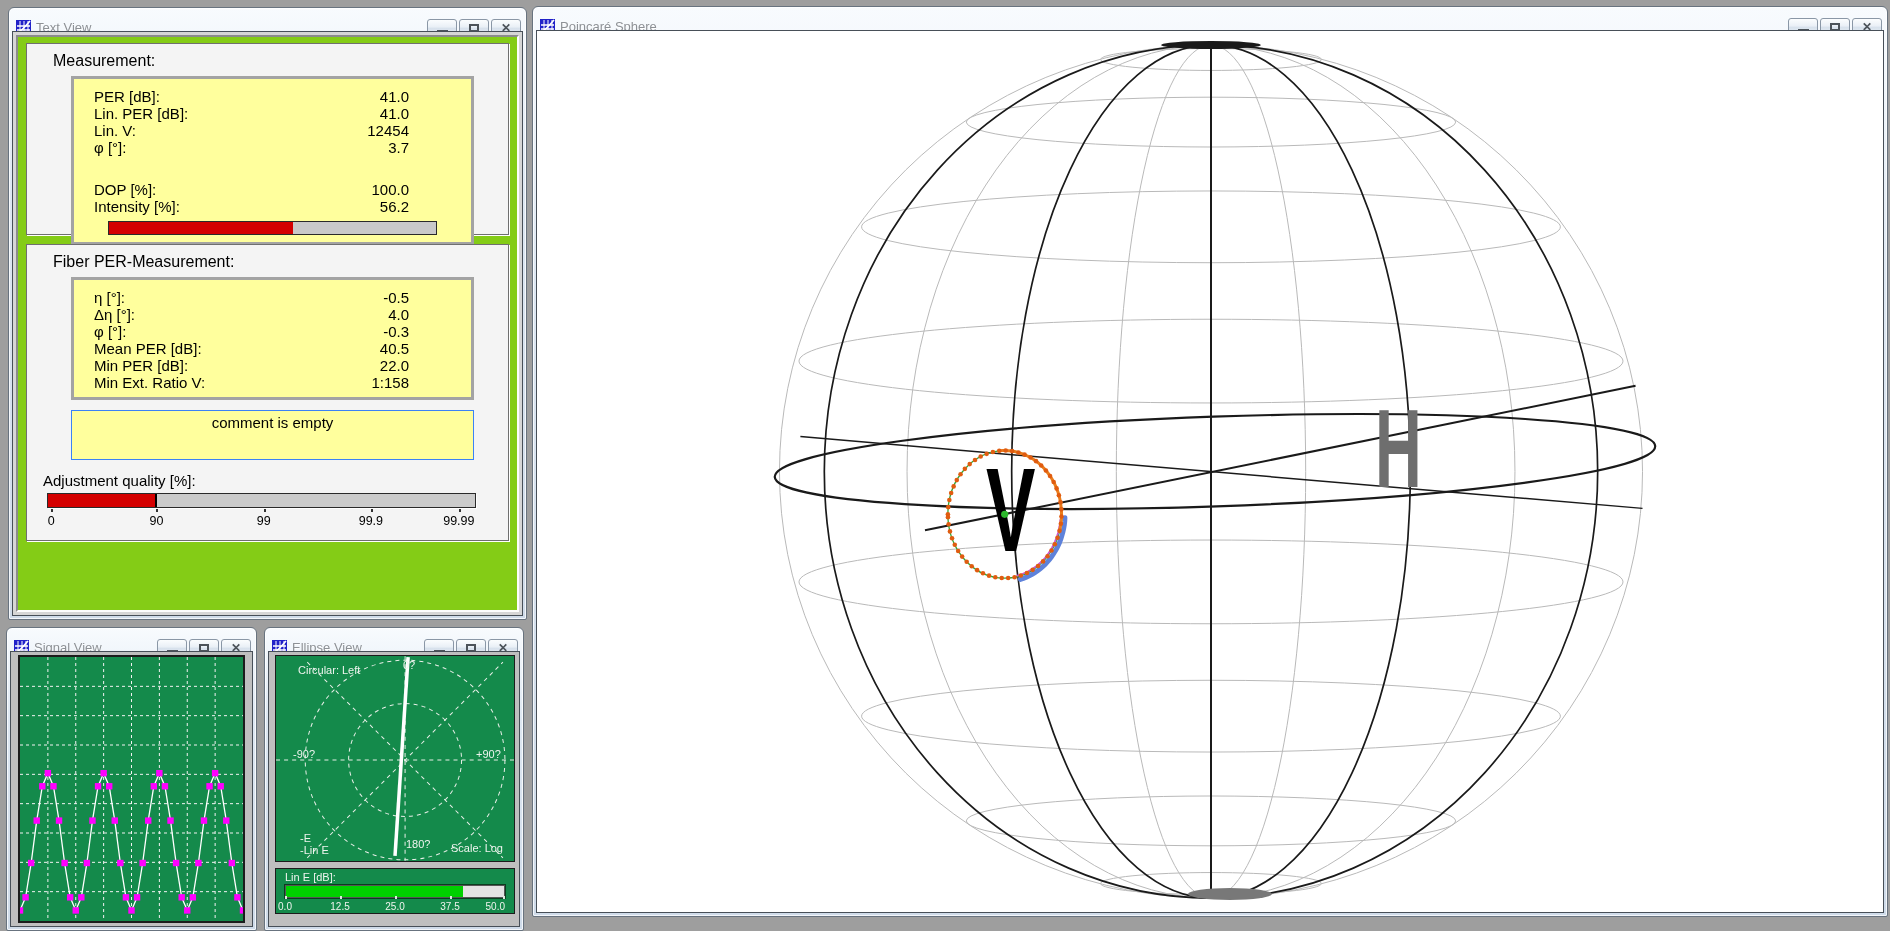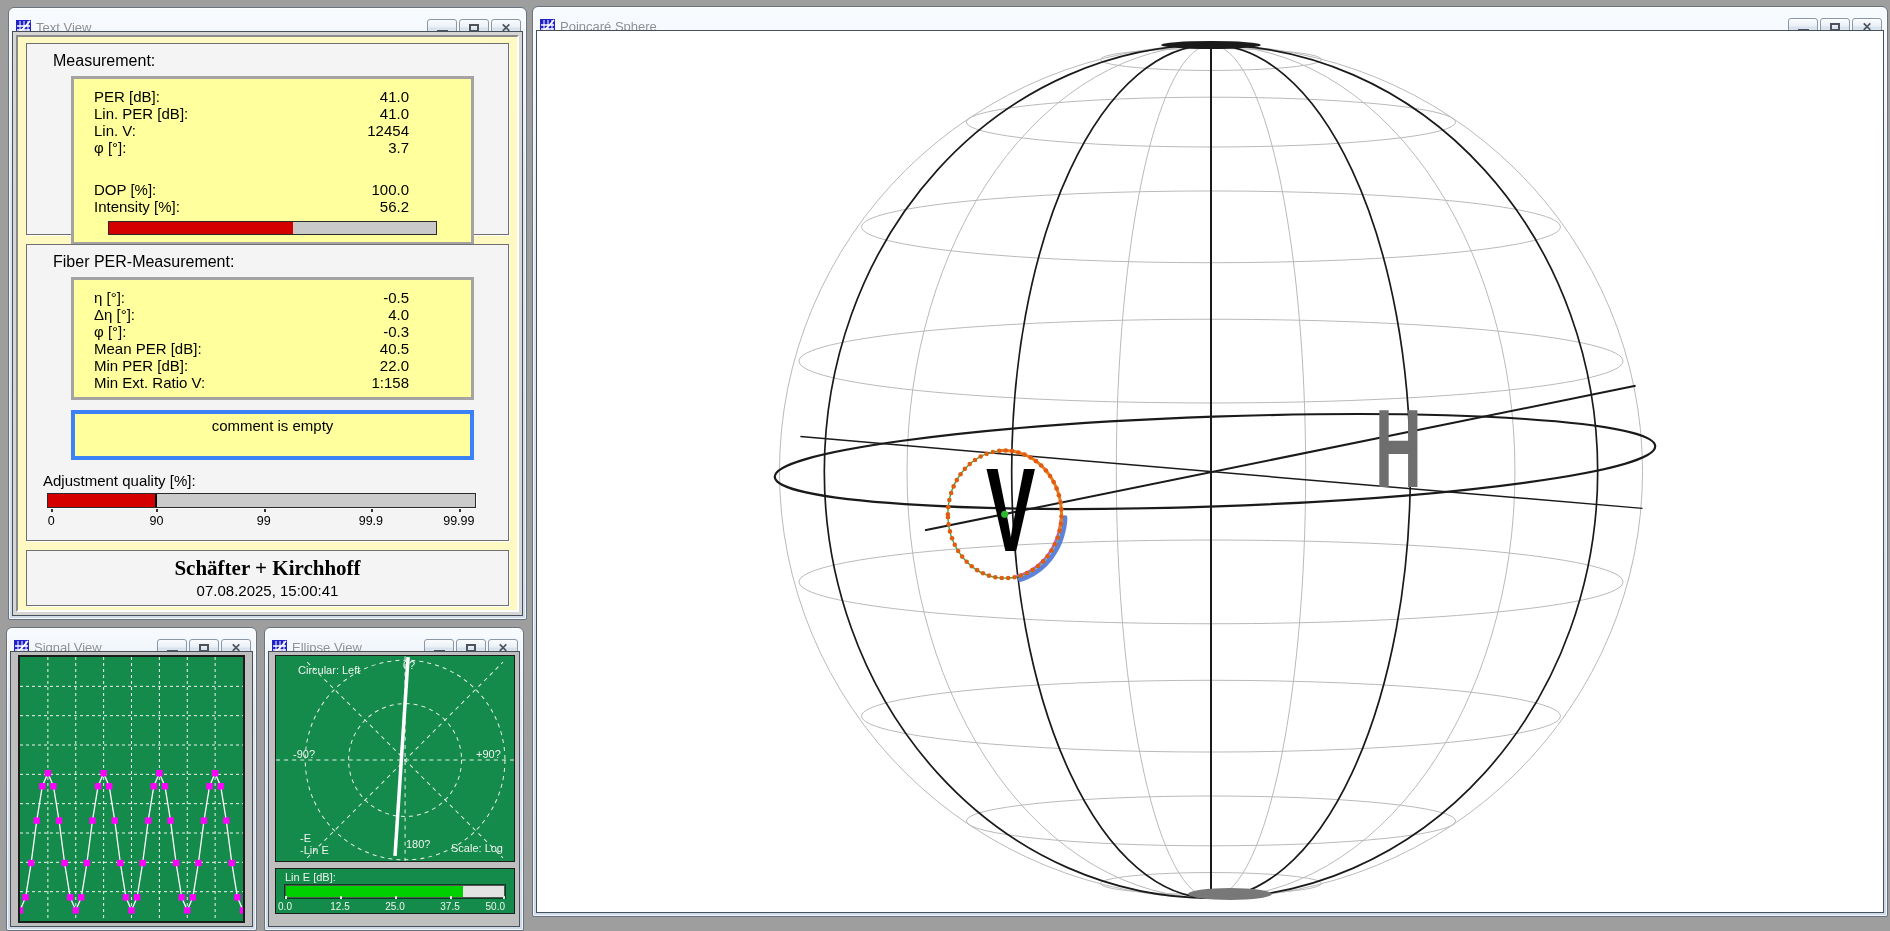--- a/index.html
+++ b/index.html
@@ -20,35 +20,35 @@
           display:flex; align-items:center; justify-content:center;
           color:#4c535a; font-size:11px; line-height:1; cursor:default; }
   .g-min { width:11px; height:3px; background:#4c535a; margin-top:7px; }
   .g-max { width:10px; height:8px; border:2px solid #4c535a; }
   .g-cls { font-size:12px; font-weight:bold; }
   .client { position:absolute; left:3px; right:3px; top:23px; bottom:3px;
             border:1px solid #474f58; overflow:hidden; }
 
   
   #w-text .client { background:#d6d6d6; }
-  .sunken { position:absolute; inset:3px; background:#fef9c3; padding:6px 8px;
+  .sunken { position:absolute; inset:3px; background:#84cc16; padding:6px 8px;
             border-top:2px solid #8b8b8b; border-left:2px solid #8b8b8b;
             border-bottom:2px solid #fdfdfd; border-right:2px solid #fdfdfd; }
   .panel { background:#f4f4f4; border:1px solid #6f6f6f;
            box-shadow:1px 1px 0 #ffffff; margin-bottom:9px; padding:6px 14px 8px 14px; }
   .phead { font-size:16px; color:#000; margin:2px 0 6px 12px; }
   .ybox { background:#ffff9d; border:3px solid #a3a3a3; padding:9px 62px 6px 20px;
           margin:0 20px 0 30px; }
   .yrow { display:flex; justify-content:space-between; font-size:15px; height:17px;
           color:#000; }
   .yrow.gap { margin-top:25px; }
   .ybar-wrap { margin:6px -28px 1px 14px; height:14px; background:#c9c9c9;
                border:1px solid #2a2a2a; position:relative; }
   .ybar-fill { position:absolute; left:0; top:0; bottom:0; background:#d40000; }
-  .cbox { background:#ffff9d; border:4px solid #3b82f6; height:50px; margin:0 20px 0 30px;
+  .cbox { background:#ffff9d; border:1px solid #3b82f6; height:50px; margin:0 20px 0 30px;
           text-align:center; font-size:15px; padding-top:3px; }
   .adj-label { font-size:15px; margin:12px 0 4px 2px; }
   .adj-bar { position:relative; height:15px; margin:0 18px 0 6px;
              background:#cbcbcb; border:1px solid #2a2a2a;
              box-shadow:1px 1px 0 #fff; }
   .adj-fill { position:absolute; left:0; top:0; bottom:0; background:#d40000;
               border-right:2px solid #000; }
   .adj-scale { position:relative; height:20px; margin:1px 18px 0 6px; font-size:12.5px; }
   .adj-scale span { position:absolute; top:5px; transform:translateX(-50%); }
   .adj-scale i { position:absolute; top:0; width:2px; height:3px; background:#333; }
@@ -173,24 +173,20 @@
             <i style="left:75.5%"></i>
             <i style="left:96%"></i>
           <span style="left:1%">0</span>
           <span style="left:25.5%">90</span>
           <span style="left:50.5%">99</span>
           <span style="left:75.5%">99.9</span>
           <span style="left:96%">99.99</span>
         </div>
       </div>
 
-      <div class="panel" style="height:56px;padding-top:2px;">
-        <div class="brand-name">Schäfter + Kirchhoff</div>
-        <div class="brand-date">07.08.2025, 15:00:41</div>
-      </div>
 
     </div>
   </div>
 </div>
 
 <div class="win" id="w-signal" style="left:6px;top:627px;width:251px;height:304px;">
   <div class="tb">
     <svg class="wicon" viewBox="0 0 15 15">
         <rect x="0" y="0" width="15" height="15" fill="#2121c8"></rect>
         <path d="M1 10 H14 M1 6 H14" stroke="#fff" stroke-width="1.4" fill="none"></path>

